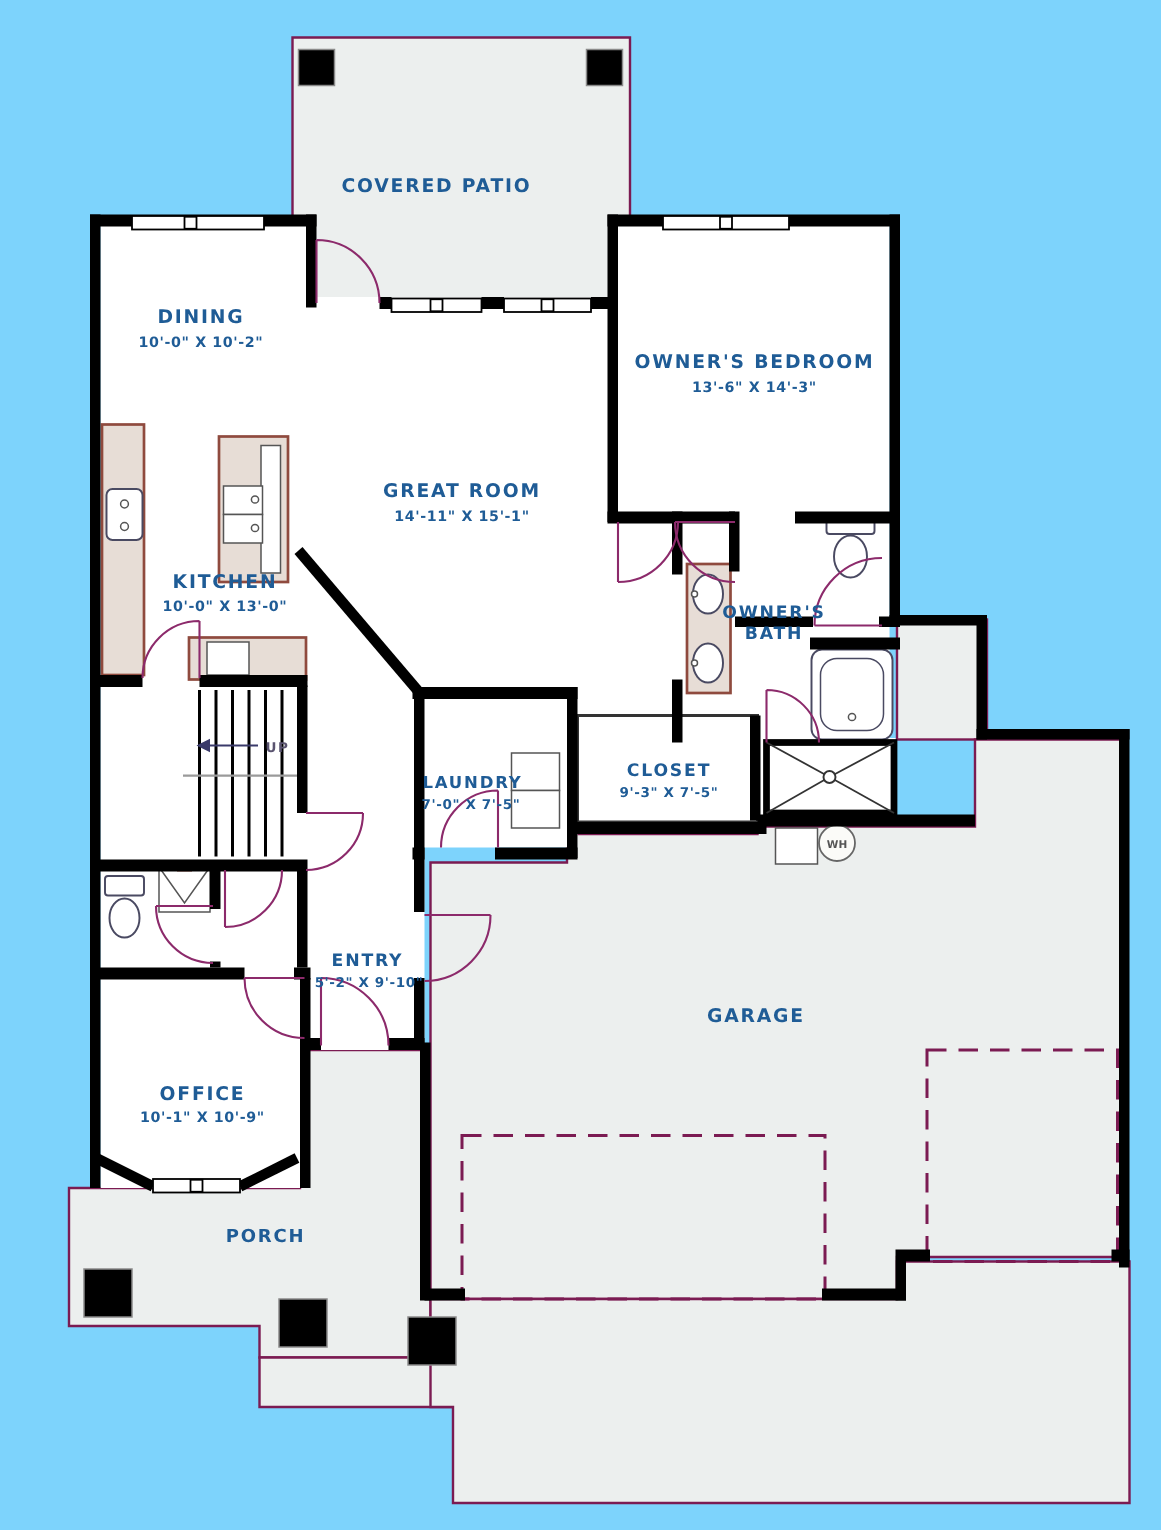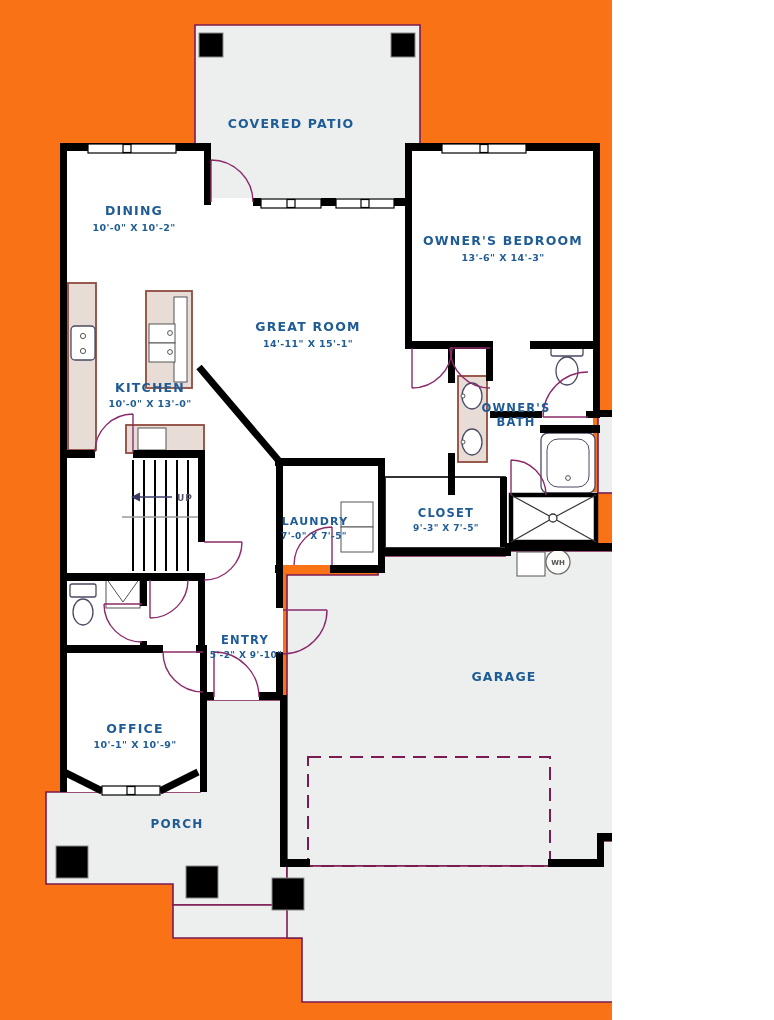--- a/index.html
+++ b/index.html
@@ -1,16 +1,16 @@
 <!DOCTYPE html>
 <html><head>
 <meta charset="utf-8">
 <style>
   html,body{margin:0;padding:0;background:#ffffff;}
-  #plan-wrap{position:relative;width:612px;height:1020px;background:#f97316;overflow:hidden;
+  #plan-wrap{position:relative;width:774px;height:1020px;background:#7dd3fc;overflow:hidden;
              font-family:"DejaVu Sans", sans-serif;}
   svg{position:absolute;left:0;top:0;}
   text{font-family:"DejaVu Sans", sans-serif;font-weight:bold;fill:#1f5c96;}
   .room-name{font-size:12.5px;letter-spacing:1.2px;}
   .room-dims{font-size:9.5px;letter-spacing:.4px;}
   .tiny{font-size:7px;letter-spacing:0;}
   .updir{font-size:9px;fill:#5a5470;letter-spacing:1px;}
   .wall{fill:#000000;}
   .concrete{fill:#ecefee;stroke:#7b1b52;stroke-width:1.6;}
   .cab{fill:#e7ddd6;stroke:#8f4a3e;stroke-width:1.8;}

